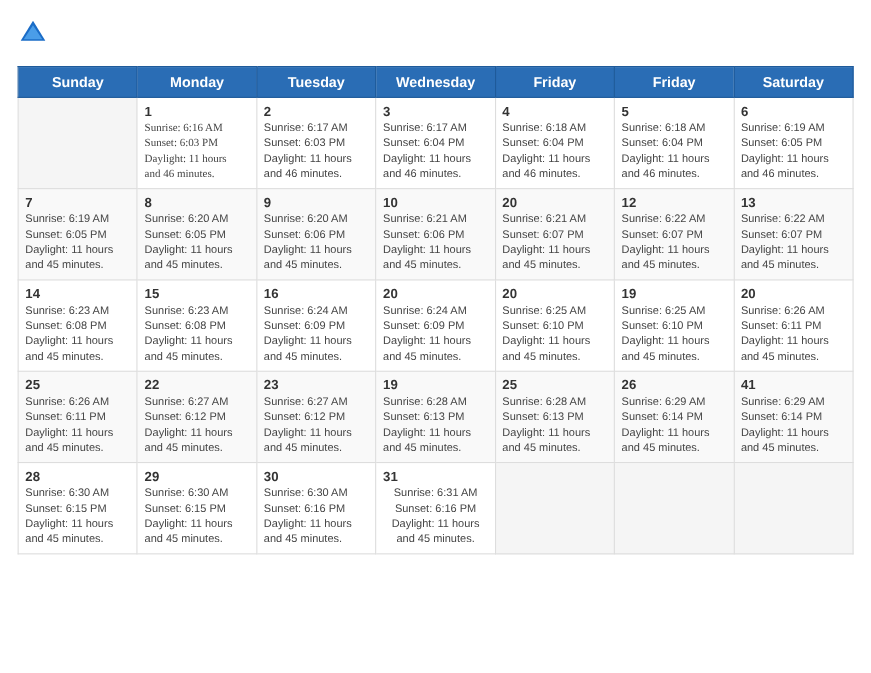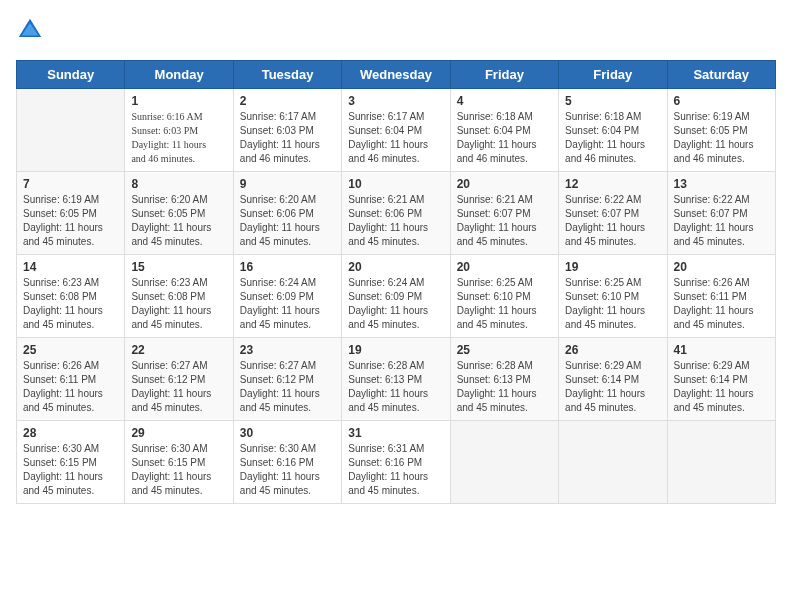--- a/index.html
+++ b/index.html
@@ -339,21 +339,21 @@
         </td>
         <td>
           <div class="day-number">30</div>
           <div class="day-info" style="white-space: pre-line;">Sunrise: 6:30 AM
 Sunset: 6:16 PM
 Daylight: 11 hours
 and 45 minutes.</div>
         </td>
         <td>
           <div class="day-number">31</div>
-          <div class="day-info" style="white-space: pre-line;">Sunrise: 6:31 AM
+          <div class="day-info" style="white-space: pre-line; text-align: center;">Sunrise: 6:31 AM
 Sunset: 6:16 PM
 Daylight: 11 hours
 and 45 minutes.</div>
         </td>
         <td class="empty-cell"></td>
         <td class="empty-cell"></td>
         <td class="empty-cell"></td>
       </tr>
     </tbody>
 </table>

